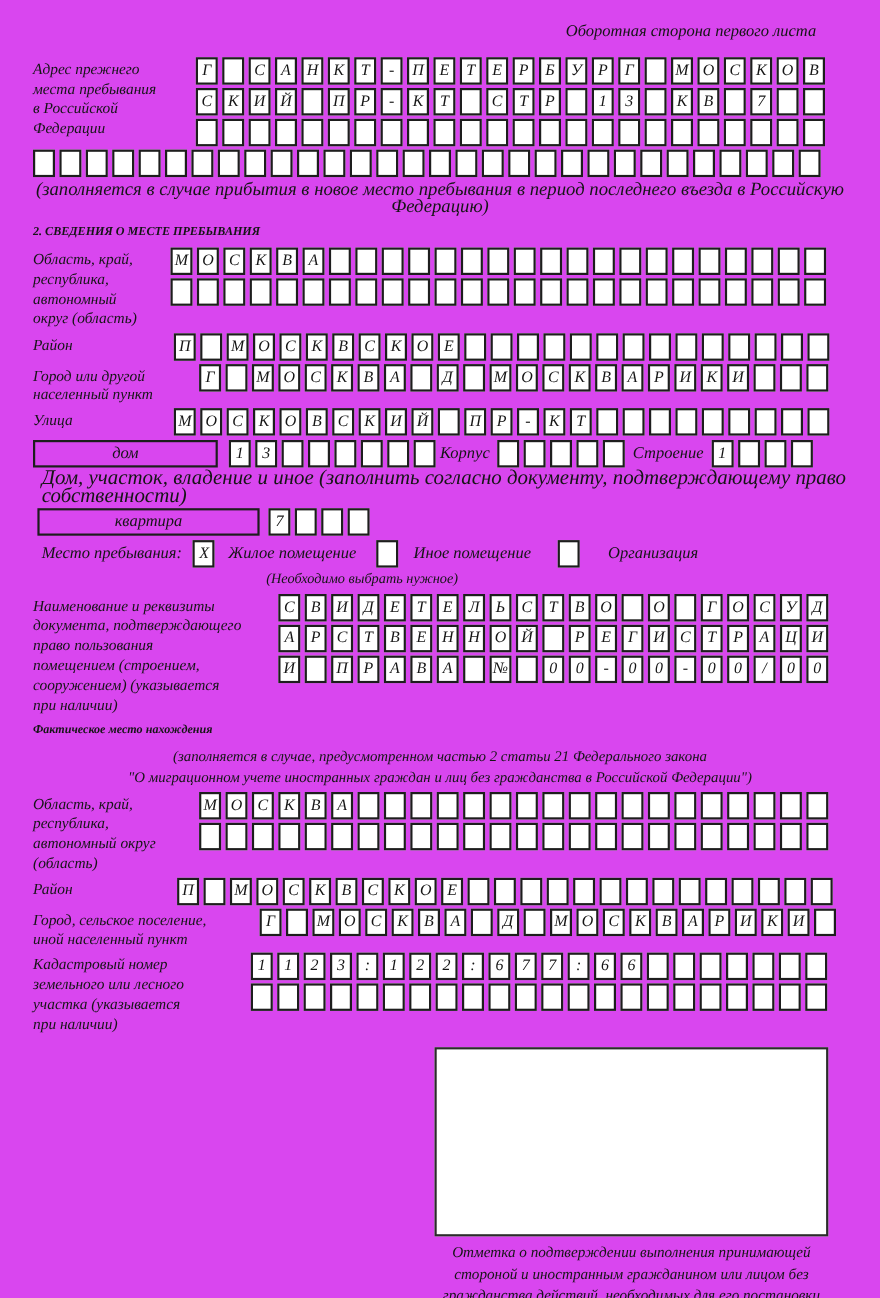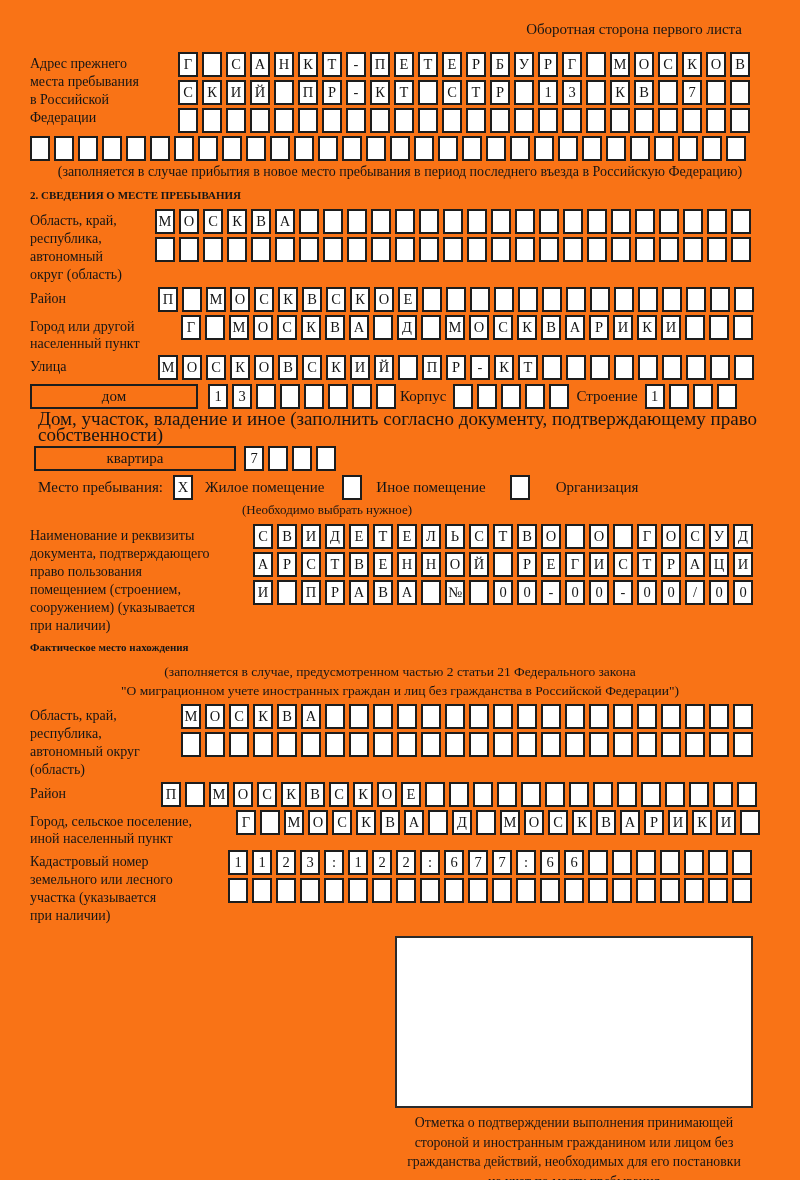--- a/index.html
+++ b/index.html
@@ -1,20 +1,21 @@
 <!DOCTYPE html>
 <html><head>
 <meta charset="utf-8">
 <style>
   * { margin:0; padding:0; box-sizing:border-box; }
   html,body { background:#fff; }
   #page {
     position:relative; width:800px; height:1180px; margin:0 auto;
-    background:#f97316; color:#151515; overflow:hidden;
+    background:#d946ef; color:#151515; overflow:hidden;
     font-family:"Liberation Serif","DejaVu Serif",serif;
+    font-style:italic;
   }
   .content { padding:0 30px; }
   .header-note { padding:21px 58px 0 0; text-align:right; font-size:15px; }
 
   
   .frow { display:flex; align-items:flex-start; }
   .flabel {
     flex-shrink:0; font-size:14px; line-height:18px;
     white-space:pre-line; padding-top:3px;
   }
@@ -24,21 +25,21 @@
 
   .rows > .cells + .cells { margin-top:3px; }
   .cells { white-space:nowrap; height:25px; }
   .cell {
     display:inline-block; width:20px; height:25px; margin-right:4px;
     border:2px solid #1d1d1d; text-align:center; line-height:21px;
     font-size:14.5px; vertical-align:top; background:#fff;
   }
   .mt3{margin-top:3px}.mt4{margin-top:4px}.mt6{margin-top:6px}
 
-  .caption-center { text-align:center; font-size:14px; line-height:16px; margin-top:3px; }
+  .caption-center { text-align:center; font-size:17px; line-height:16px; margin-top:3px; }
   .caption-left   { font-size:19px; line-height:16px; margin-top:2px; padding-left:8px; }
   .sec-title { text-align:left; font-weight:bold; font-size:11px; margin-top:5px; line-height:20px; }
 
   .bigbox {
     display:inline-block; height:25px; border:2px solid #1d1d1d;
     text-align:center; font-size:15px; line-height:21px; vertical-align:top;
   }
   .bb-dom { width:168px; margin-right:10px; }
   .bb-kv  { width:202px; margin-left:4px; margin-right:8px; }
   .inline-lbl { display:inline-block; font-size:15px; line-height:25px; vertical-align:top; }

